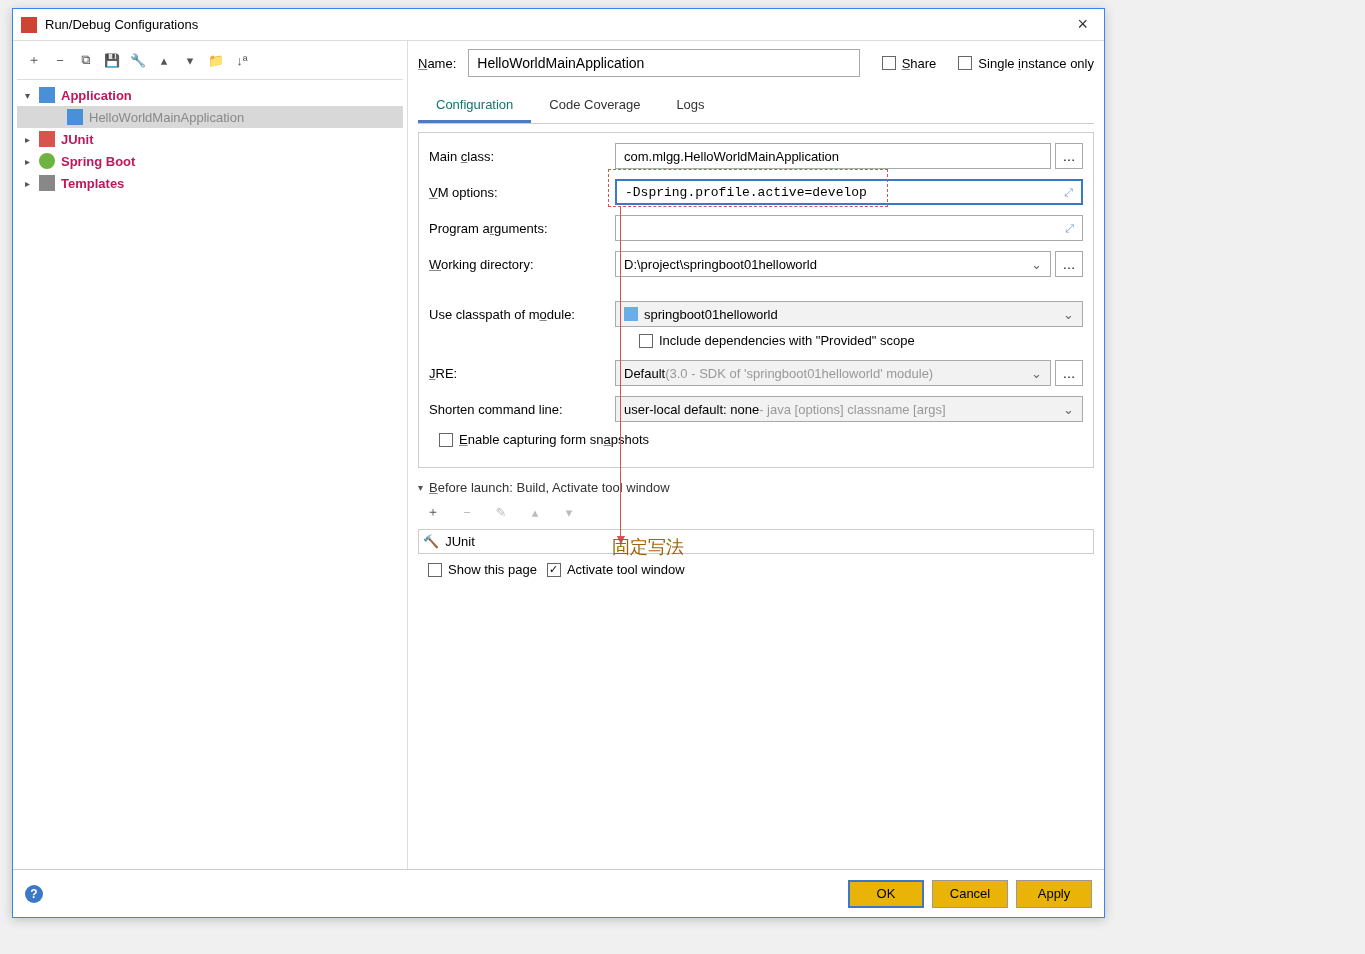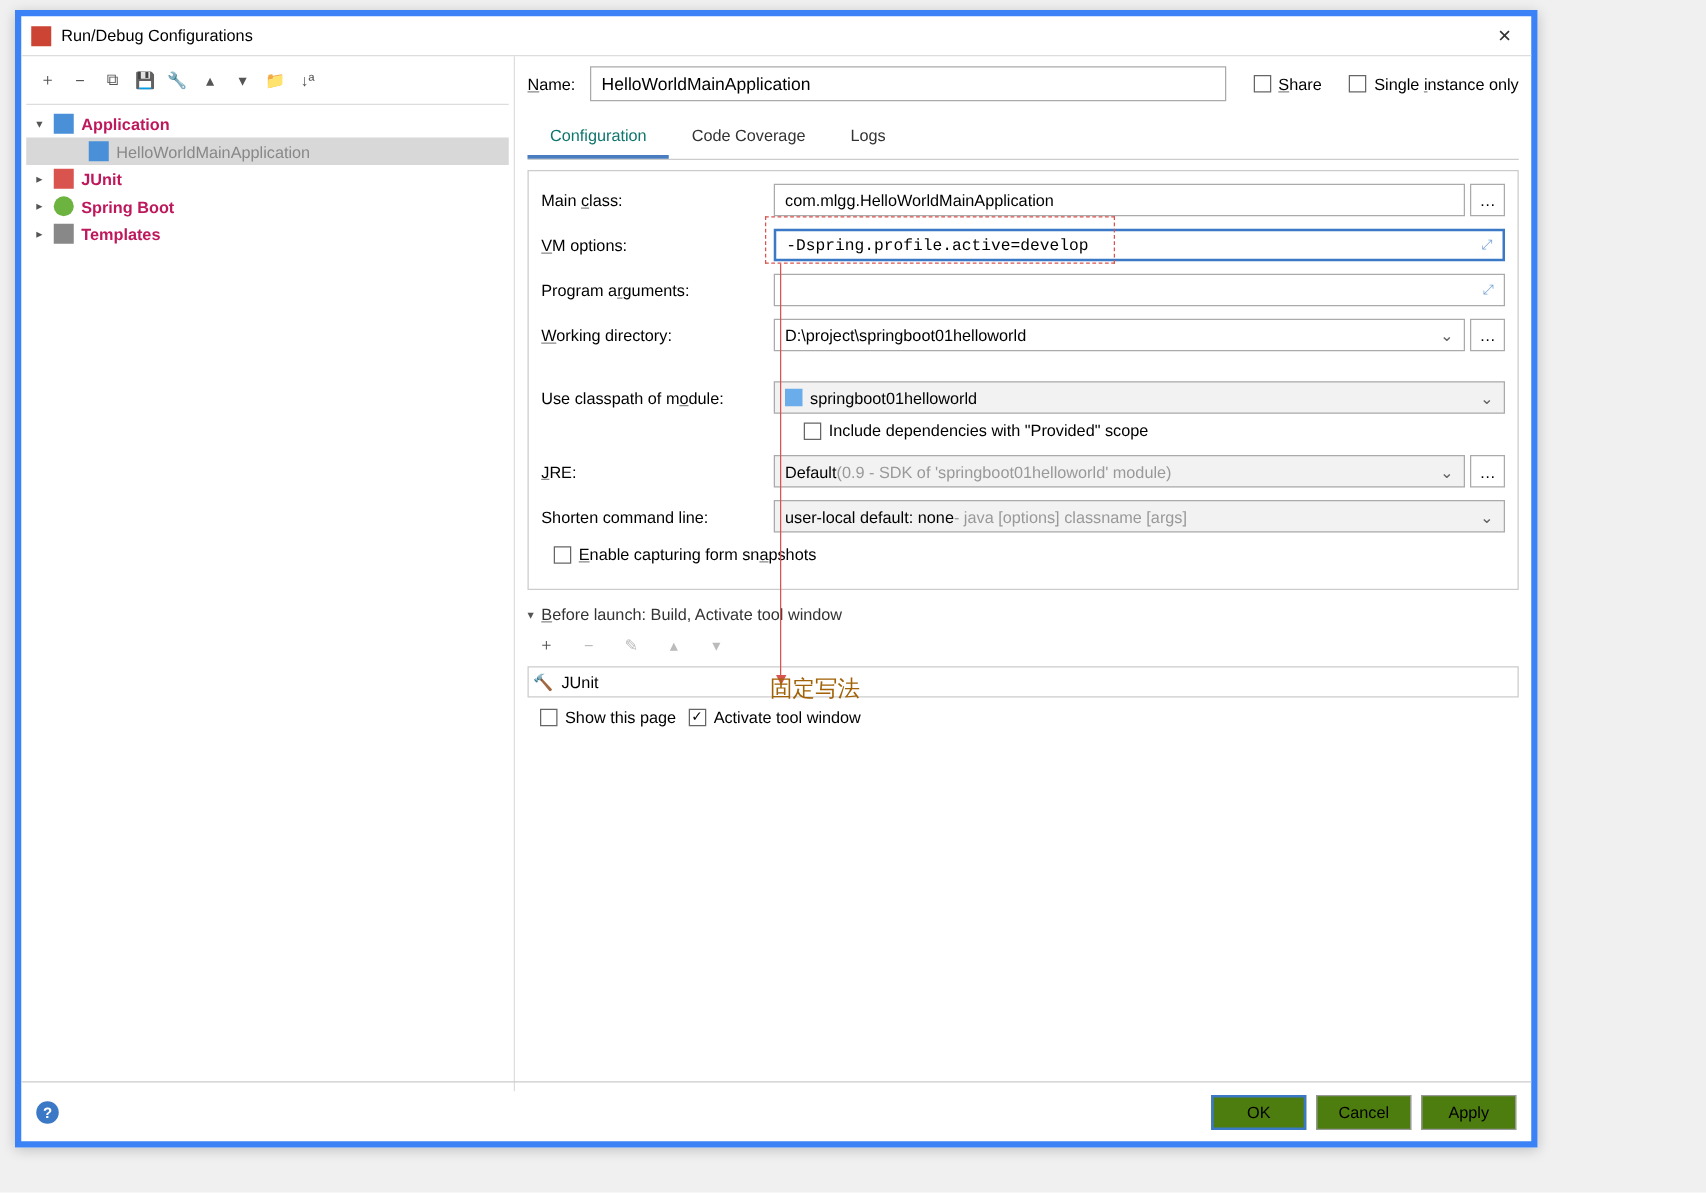--- a/index.html
+++ b/index.html
@@ -1,17 +1,17 @@
 <!DOCTYPE html>
 <html><head>
 <meta charset="utf-8">
 <style>
 * { box-sizing: border-box; margin: 0; padding: 0; font-family: "Segoe UI", Arial, sans-serif; font-size: 13px; }
 body { background: #f0f0f0; width: 1365px; height: 954px; overflow: hidden; }
-.window { background: #fff; width: 1218px; height: 910px; margin: 8px 0 14px 12px; border: 5px solid #3b82f6; position: relative; box-shadow: 0 2px 10px rgba(0,0,0,0.2); }
+.window { background: #fff; width: 1093px; height: 910px; margin: 8px 0 14px 12px; border: 1px solid #3b82f6; position: relative; box-shadow: 0 2px 10px rgba(0,0,0,0.2); }
 .titlebar { height: 32px; display: flex; align-items: center; padding: 0 8px; border-bottom: 1px solid #ddd; }
 .titlebar .icon { width: 16px; height: 16px; background: #c43; margin-right: 8px; }
 .titlebar .title { flex: 1; font-size: 13px; }
 .close-x { font-size: 18px; color: #333; cursor: pointer; padding: 0 8px; }
 .body { display: flex; height: 828px; }
 .left { width: 395px; border-right: 1px solid #ddd; padding: 8px 4px; }
 .toolbar { display: flex; gap: 4px; padding: 0 6px 8px; border-bottom: 1px solid #ddd; align-items: center; }
 .tb-btn { width: 22px; height: 22px; display: flex; align-items: center; justify-content: center; color: #555; cursor: pointer; }
 .tree { padding: 4px 0; }
 .tree-row { display: flex; align-items: center; padding: 3px 4px 3px 8px; cursor: pointer; }
@@ -56,21 +56,21 @@
 .before-launch .header { display: flex; align-items: center; gap: 6px; color: #333; cursor: pointer; }
 .before-launch .header .tri { font-size: 10px; color: #555; }
 .bl-toolbar { display: flex; gap: 12px; padding: 6px 4px; }
 .bl-list { border: 1px solid #ccc; padding: 4px; }
 .bl-item { display: flex; align-items: center; gap: 6px; }
 .hammer { color: #5a8f3a; }
 .bl-checks { display: flex; margin-top: 8px; align-items: center; }
 .footer { position: absolute; bottom: 0; left: 0; right: 0; height: 48px; border-top: 1px solid #ccc; display: flex; align-items: center; padding: 0 12px; gap: 10px; }
 .footer .help { width: 18px; height: 18px; border-radius: 50%; background: #3b78c5; color: #fff; display: flex; align-items: center; justify-content: center; font-size: 12px; font-weight: bold; }
 .footer .btns { margin-left: auto; display: flex; gap: 8px; }
-.btn { width: 76px; height: 28px; border: 1px solid #999; background: #4d7c0f; cursor: pointer; }
+.btn { width: 76px; height: 28px; border: 1px solid #999; background: #eab308; cursor: pointer; }
 .btn.primary { border: 2px solid #3b78c5; }
 u { text-decoration: underline; text-decoration-color: #888; }
 </style>
 </head>
 <body>
 
 <div class="window">
   <div class="titlebar">
     <div class="icon"></div>
     <div class="title">Run/Debug Configurations</div>
@@ -182,21 +182,21 @@
         <div class="sub-row">
           <div class="chk-row">
             <span class="chk"></span>
               <span>Include dependencies with "Provided" scope</span>
           </div>
         </div>
         <div class="form-row">
           <label><u>J</u>RE:</label>
           <div class="field grey">
               <span>Default</span>
-              <span class="jre-grey"> (0.9 - SDK of 'springboot01helloworld' module)</span>
+              <span class="jre-grey"> (3.0 - SDK of 'springboot01helloworld' module)</span>
               <span class="select-arrow">⌄</span>
             </div>
           <div class="browse-btn">…</div>
         </div>
         <div class="form-row">
           <label>Shorten command line:</label>
           <div class="field grey">
               <span>user-local default: none</span>
               <span class="jre-grey"> - java [options] classname [args]</span>
               <span class="select-arrow">⌄</span>

